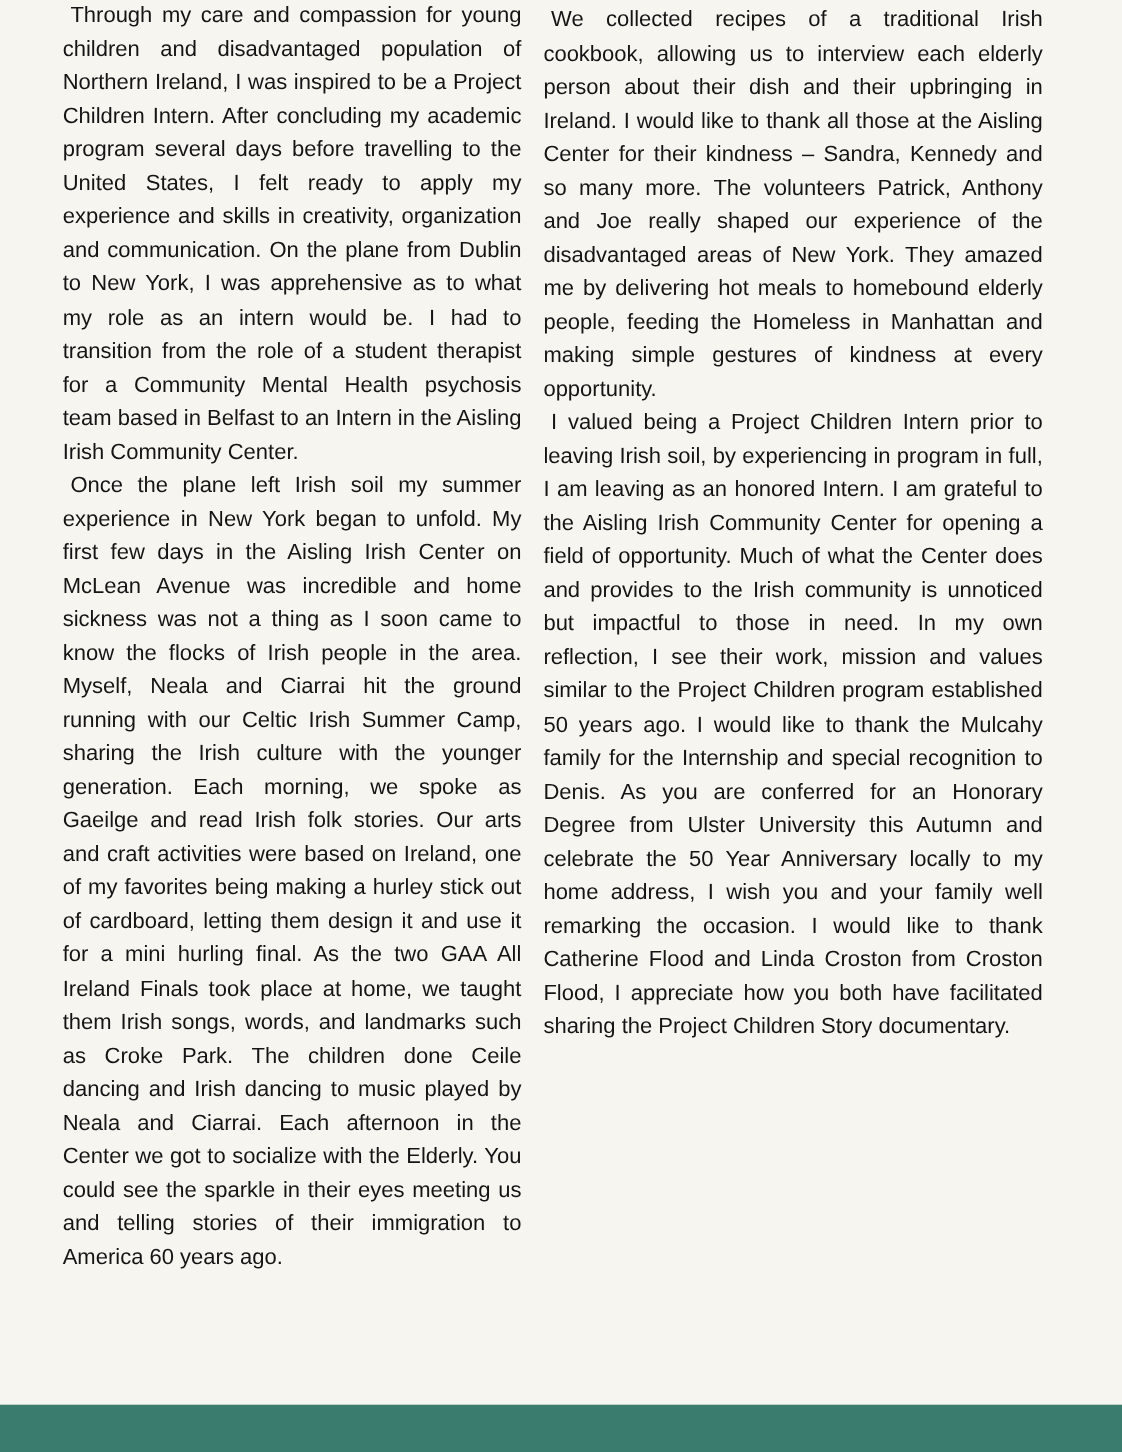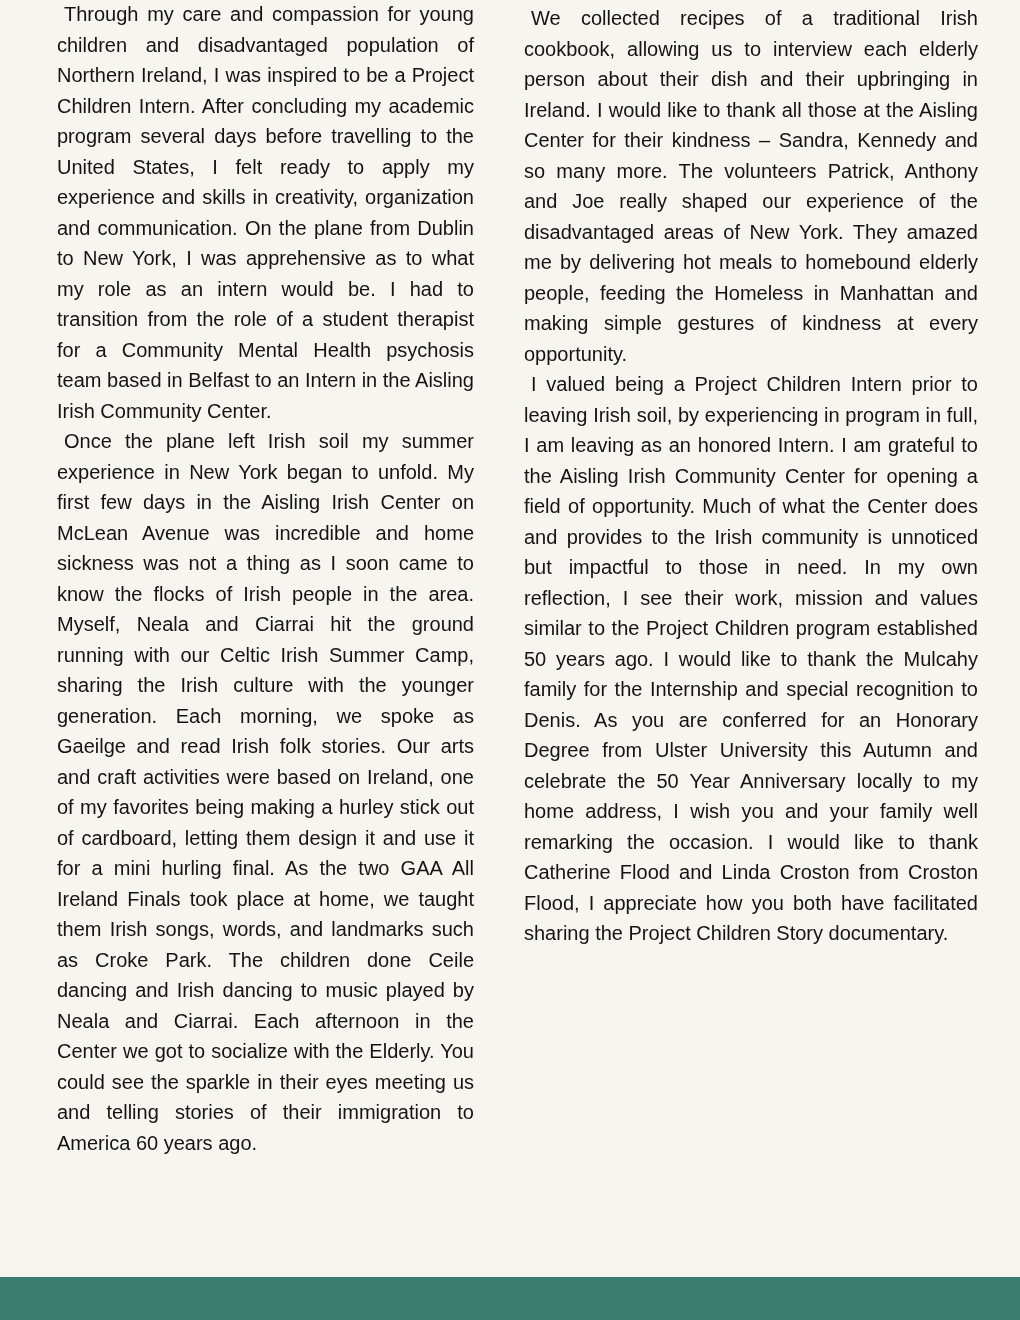--- a/index.html
+++ b/index.html
@@ -26,21 +26,21 @@
     .column p {
       margin: 0;
       text-indent: 0.35em;
     }
     #col-left {
       left: 57px;
       width: 417px;
       top: -1px;
     }
     #col-right {
-      left: 524px;
+      left: 494px;
       width: 454px;
       top: 3px;
     }
     .footer-bar {
       position: absolute;
       left: 0;
       right: 0;
       top: 1277px;
       height: 43px;
       background: #3a7d6e;

